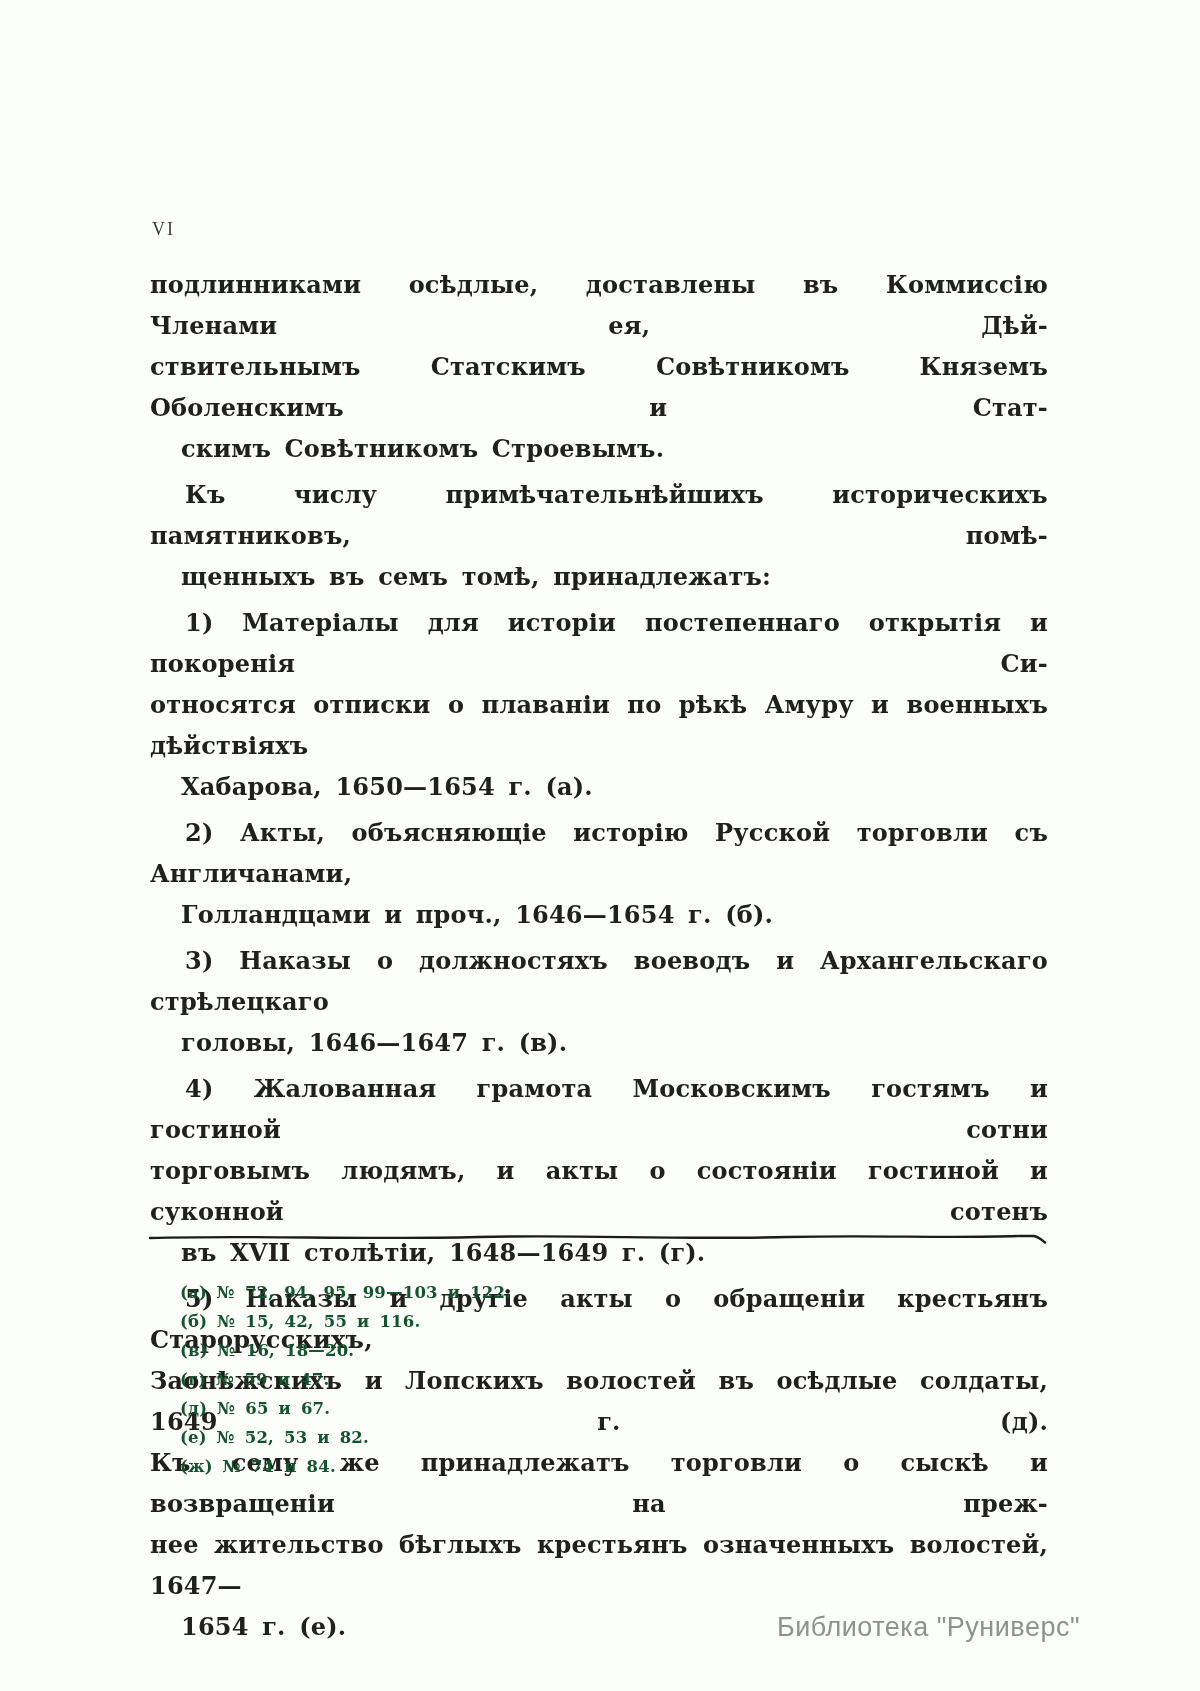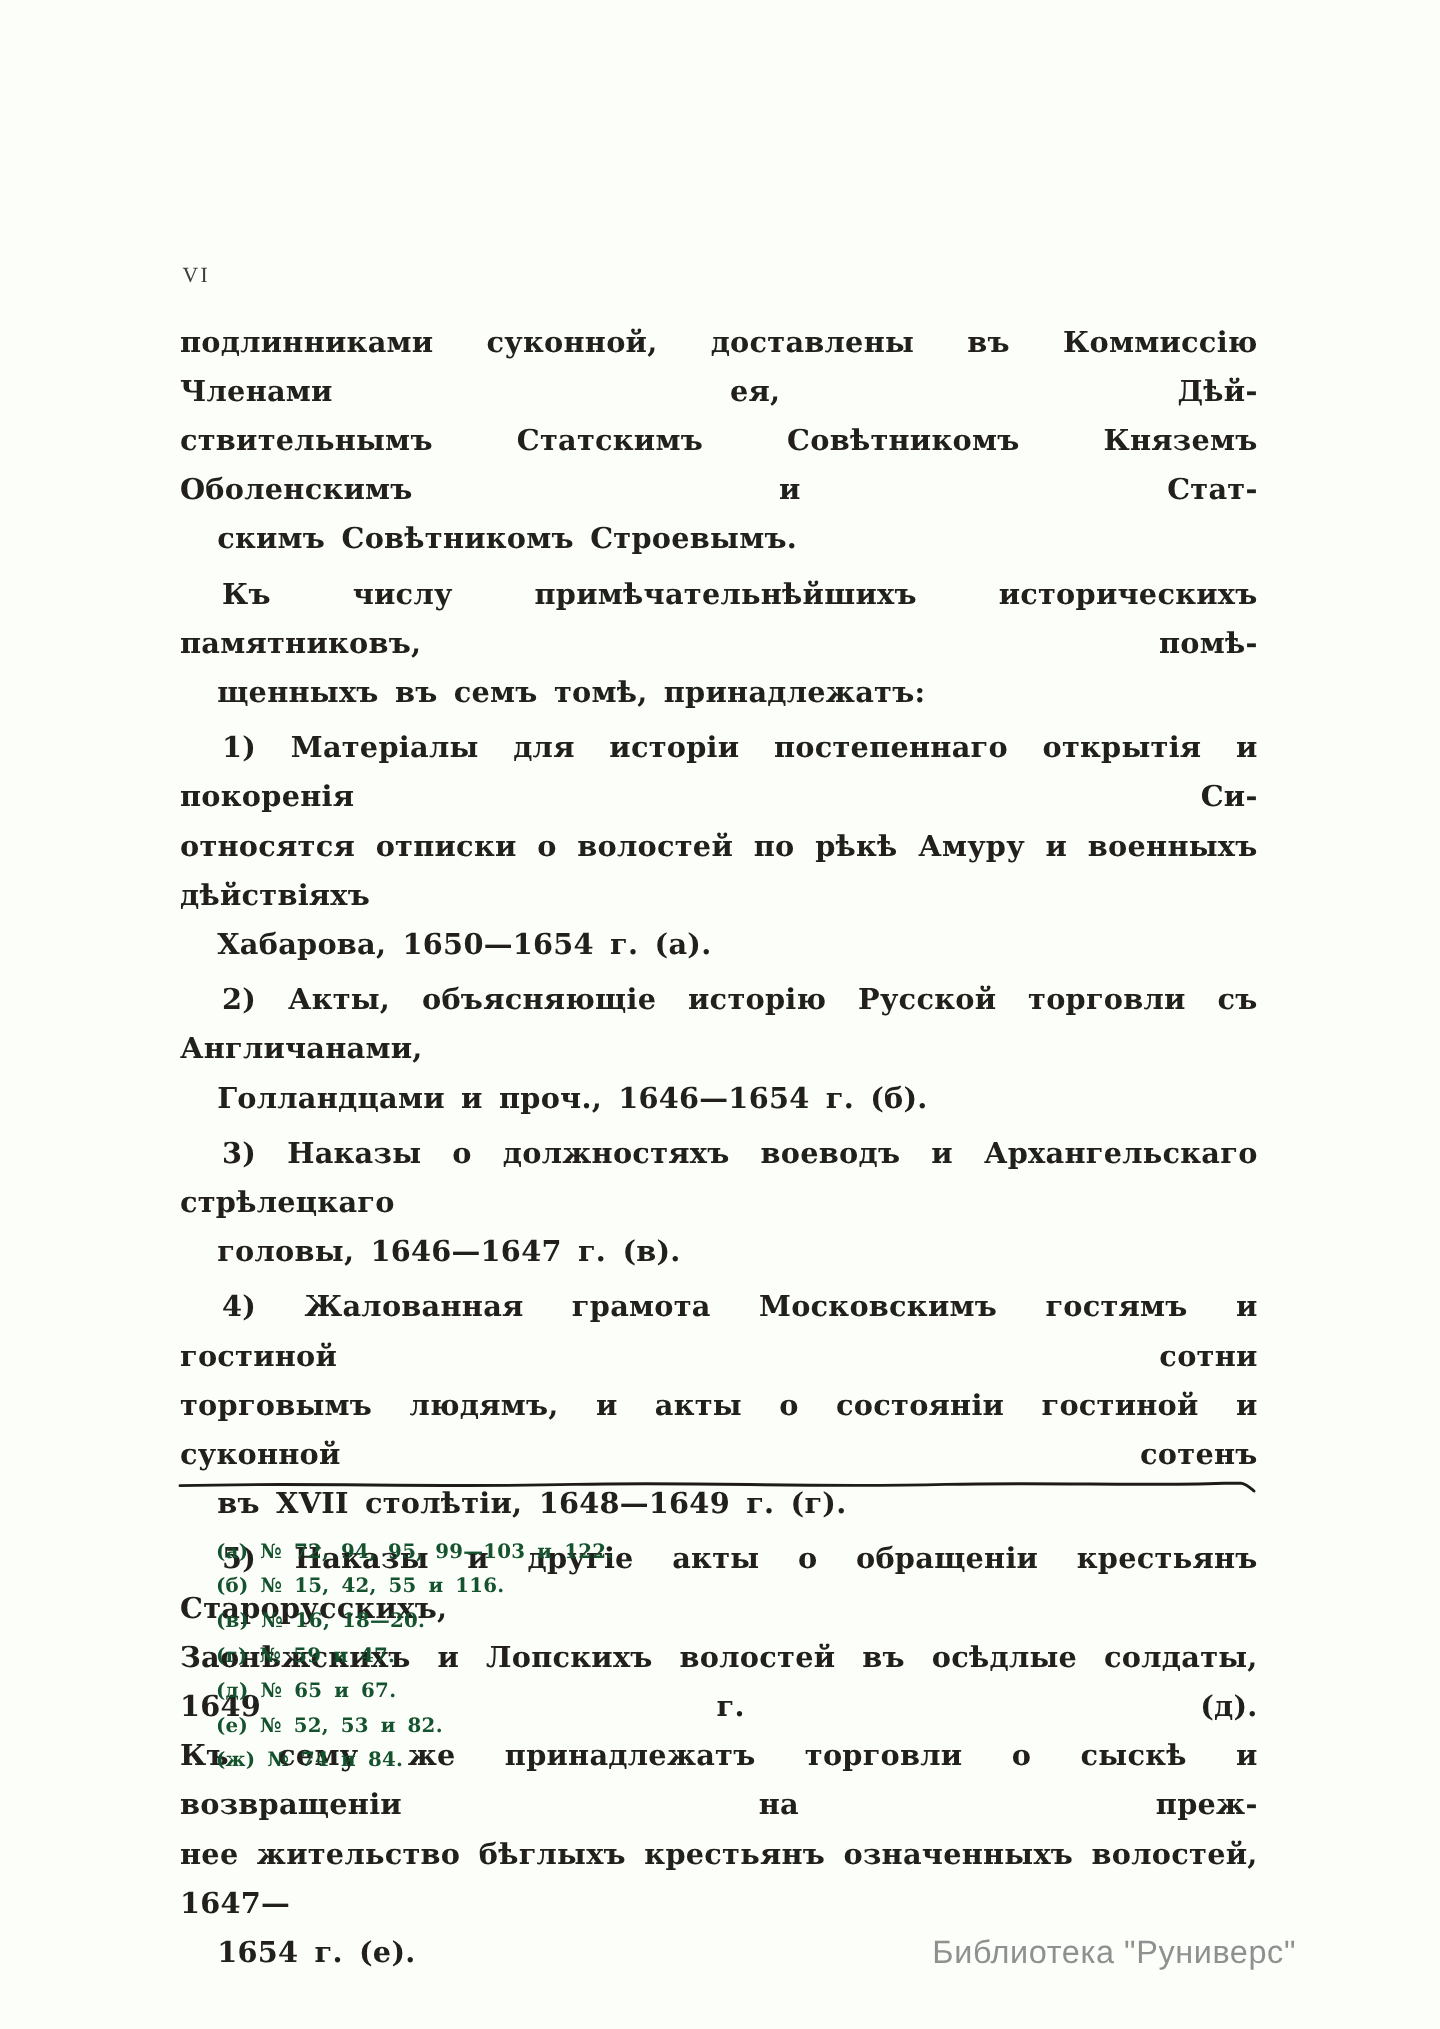--- a/index.html
+++ b/index.html
@@ -73,33 +73,33 @@
   }
 </style>
 </head>
 <body>
 
 <div class="page-number">VI</div>
 
 <div class="main-text">
 
   <div class="para">
-    <div class="line">подлинниками суконной, доставлены въ Коммиссію Членами ея, Дѣй-</div>
+    <div class="line">подлинниками осѣдлые, доставлены въ Коммиссію Членами ея, Дѣй-</div>
     <div class="line">ствительнымъ Статскимъ Совѣтникомъ Княземъ Оболенскимъ и Стат-</div>
     <div class="line last">скимъ Совѣтникомъ Строевымъ.</div>
   </div>
 
   <div class="para">
     <div class="line indent">Къ числу примѣчательнѣйшихъ историческихъ памятниковъ, помѣ-</div>
     <div class="line last">щенныхъ въ семъ томѣ, принадлежатъ:</div>
   </div>
 
   <div class="para">
     <div class="line indent">1) Матеріалы для исторіи постепеннаго открытія и покоренія Си-</div>
-    <div class="line">относятся отписки о волостей по рѣкѣ Амуру и военныхъ дѣйствіяхъ</div>
+    <div class="line">относятся отписки о плаваніи по рѣкѣ Амуру и военныхъ дѣйствіяхъ</div>
     <div class="line last">Хабарова, 1650—1654 г. (а).</div>
   </div>
 
   <div class="para">
     <div class="line indent">2) Акты, объясняющіе исторію Русской торговли съ Англичанами,</div>
     <div class="line last">Голландцами и проч., 1646—1654 г. (б).</div>
   </div>
 
   <div class="para">
     <div class="line indent">3) Наказы о должностяхъ воеводъ и Архангельскаго стрѣлецкаго</div>

